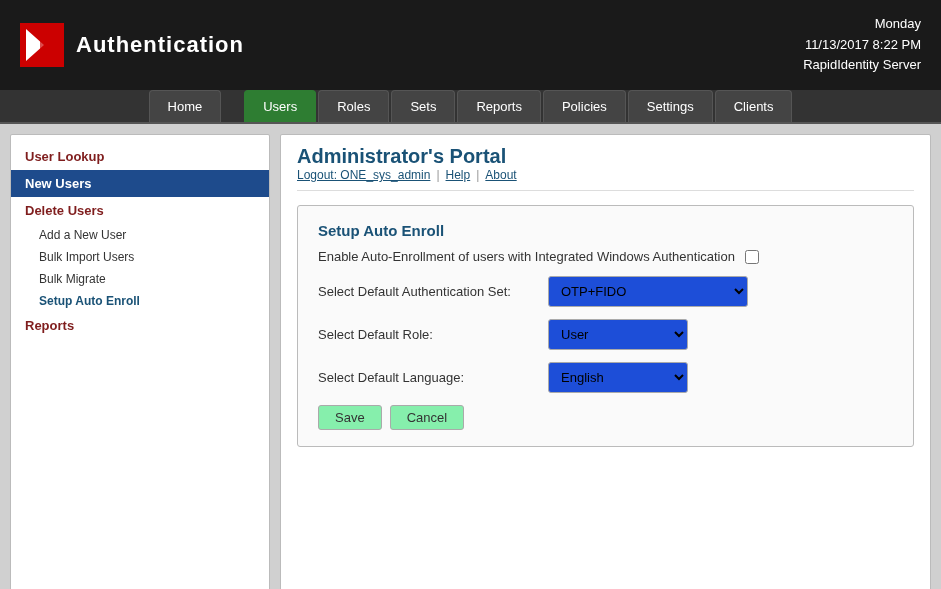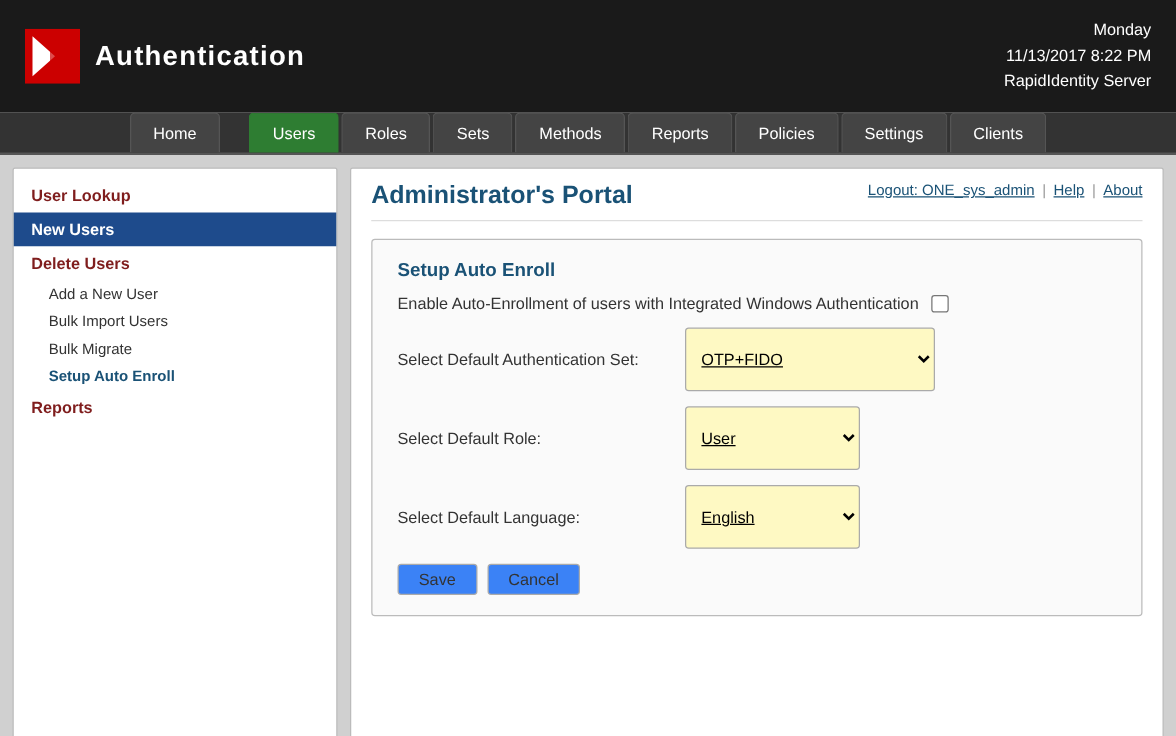--- a/index.html
+++ b/index.html
@@ -112,20 +112,21 @@
       border-radius: 2px;
       padding: 10px 16px;
     }
     .content-header {
       display: flex;
       justify-content: space-between;
       align-items: flex-start;
       margin-bottom: 14px;
       border-bottom: 1px solid #ddd;
       padding-bottom: 8px;
+      flex-direction: column;
     }
     .portal-title {
       color: #1a5276;
       font-size: 20px;
       font-weight: bold;
     }
     .header-links {
       display: flex;
       gap: 6px;
       align-items: center;
@@ -161,43 +162,42 @@
       color: #333;
       font-size: 13px;
       min-width: 220px;
     }
     .form-checkbox {
       width: 14px;
       height: 14px;
       cursor: pointer;
     }
     .form-select {
-      padding: 16px 8px;
+      padding: 6px 8px;
       font-size: 13px;
       border: 1px solid #aaa;
       border-radius: 3px;
-      background: #fef9c3;
+      background: #1d4ed8;
       cursor: pointer;
       min-width: 200px;
-      text-decoration: underline;
     }
     .form-select-small {
       min-width: 140px;
     }
     .form-buttons {
       display: flex;
       gap: 8px;
       margin-top: 6px;
     }
     .btn {
       padding: 4px 16px;
       font-size: 13px;
       border: 1px solid #aaa;
       border-radius: 3px;
-      background: #3b82f6;
+      background: #86efac;
       cursor: pointer;
       color: #333;
     }
   </style>
 </head>
 <body>
 
 <div class="header">
   <div class="logo-area">
     <svg class="logo-icon" viewBox="0 0 44 44">
@@ -212,21 +212,20 @@
     <div>11/13/2017 8:22 PM</div>
     <div>RapidIdentity Server</div>
   </div>
 </div>
 
 <div class="nav-bar">
 <div class="nav-item">Home</div>
     <div class="nav-item active">Users</div>
     <div class="nav-item">Roles</div>
     <div class="nav-item">Sets</div>
-    <div class="nav-item">Methods</div>
     <div class="nav-item">Reports</div>
     <div class="nav-item">Policies</div>
     <div class="nav-item">Settings</div>
     <div class="nav-item">Clients</div>
   </div>
 
 <div class="main-container">
 
   <div class="sidebar">
   <div class="sidebar-item">User Lookup</div>

